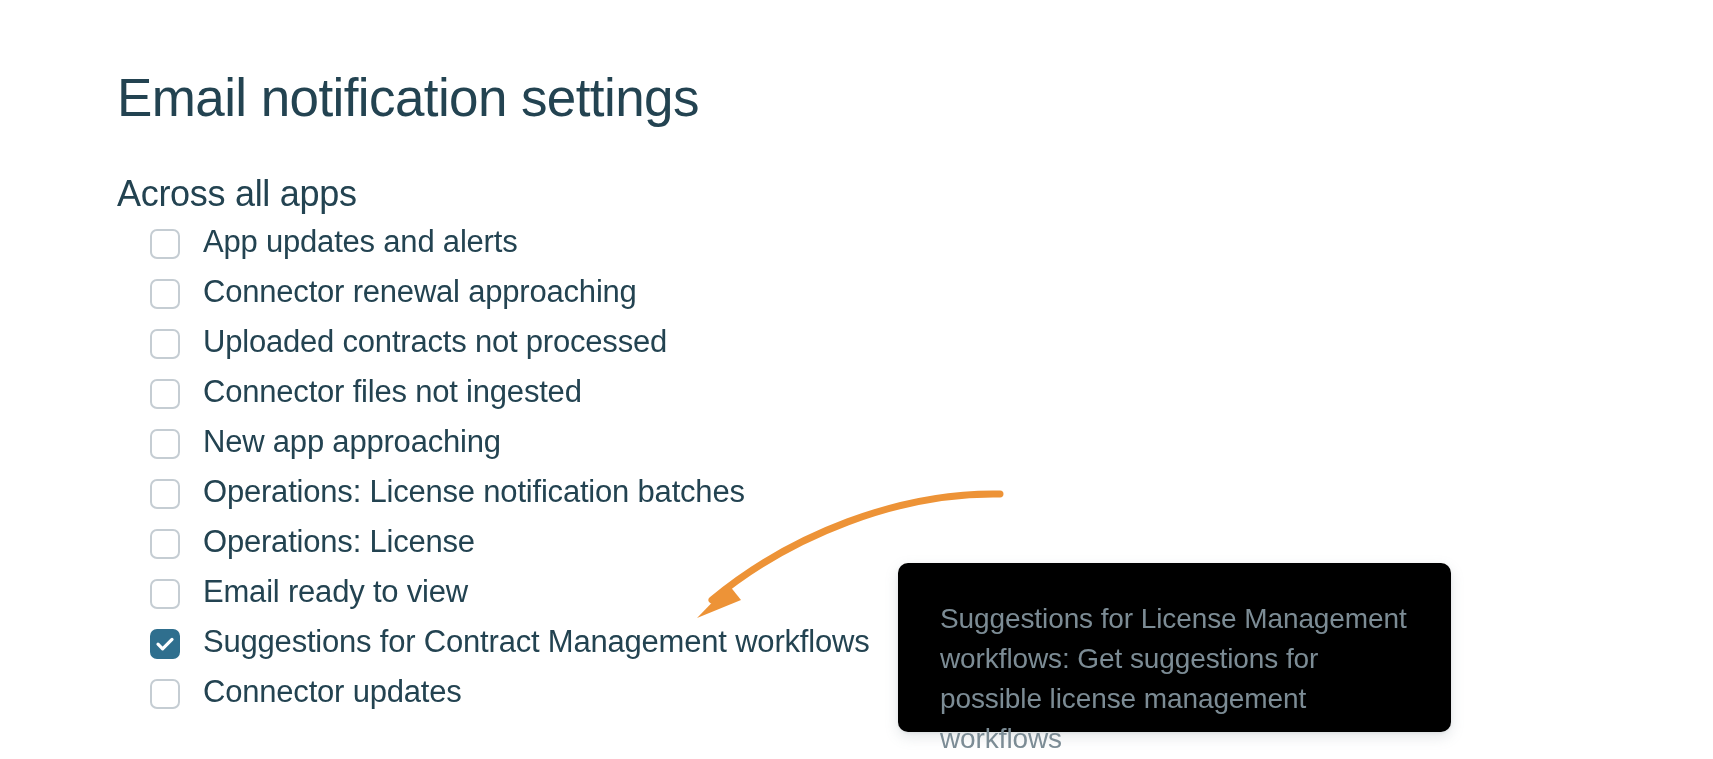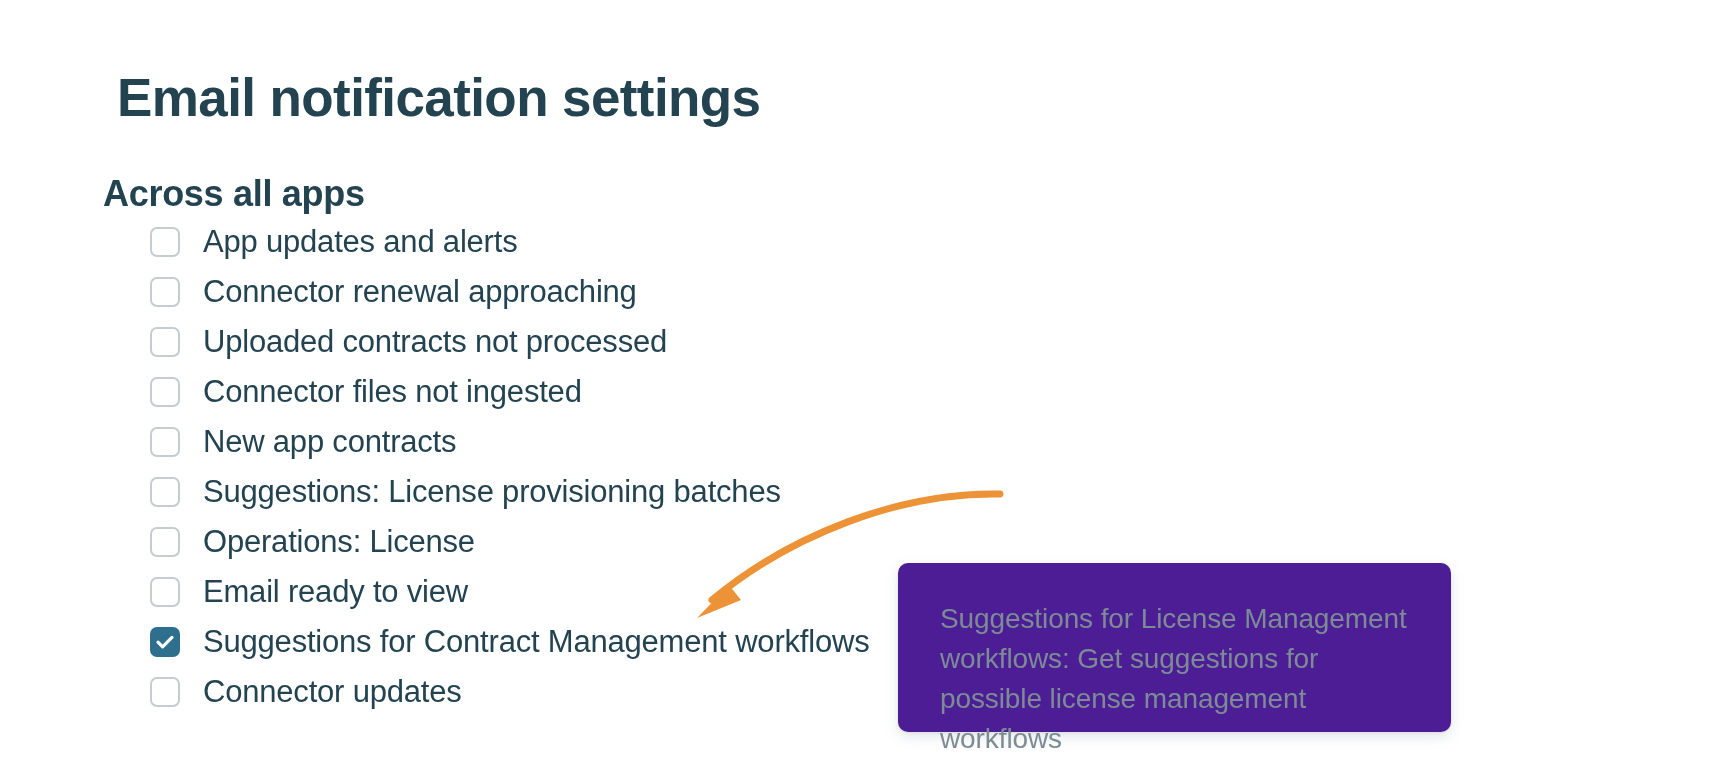--- a/index.html
+++ b/index.html
@@ -20,49 +20,49 @@
     height: 759px;
     background: #ffffff;
   }
 
   
   .page-title {
     position: absolute;
     left: 117px;
     top: 32px;
     font-size: 53px;
-    font-weight: 700;
+    font-weight: 400;
     color: #234351;
     letter-spacing: -0.6px;
     line-height: 1.15;
     white-space: nowrap;
   }
   .section-title {
     position: absolute;
-    left: 103px;
+    left: 117px;
     top: 142px;
     font-size: 36px;
-    font-weight: 700;
+    font-weight: 400;
     color: #234351;
     letter-spacing: -0.3px;
     line-height: 1.2;
     white-space: nowrap;
     text-align: center;
   }
 
   
   .checkbox-list {
     position: absolute;
     left: 150px;
     top: 225px;
     width: 760px;
   }
   .checkbox-row {
     display: flex;
-    align-items: center;
+    align-items: flex-end;
     height: 34px;
     margin-bottom: 16px;
   }
   .checkbox-row:last-child {
     margin-bottom: 16px;
   }
   .cb {
     width: 30px;
     height: 30px;
     min-width: 30px;
@@ -150,26 +150,26 @@
       <span class="cb-label">Uploaded contracts not processed</span>
     </label>
 
     <label class="checkbox-row">
       <span class="cb" style="border-color: rgb(197, 205, 211);"></span>
       <span class="cb-label">Connector files not ingested</span>
     </label>
 
     <label class="checkbox-row">
       <span class="cb" style="border-color: rgb(197, 205, 211);"></span>
-      <span class="cb-label">New app contracts</span>
-    </label>
-
-    <label class="checkbox-row">
-      <span class="cb" style="border-color: rgb(197, 205, 211);"></span>
-      <span class="cb-label">Suggestions: License provisioning batches</span>
+      <span class="cb-label">New app approaching</span>
+    </label>
+
+    <label class="checkbox-row">
+      <span class="cb" style="border-color: rgb(197, 205, 211);"></span>
+      <span class="cb-label">Operations: License notification batches</span>
     </label>
 
     <label class="checkbox-row">
       <span class="cb" style="border-color: rgb(197, 205, 211);"></span>
       <span class="cb-label">Operations: License</span>
     </label>
 
     <label class="checkbox-row">
       <span class="cb" style="border-color: rgb(197, 205, 211);"></span>
       <span class="cb-label">Email ready to view</span>
@@ -189,17 +189,17 @@
       <span class="cb-label">Connector updates</span>
     </label>
 
   </div>
 
   <svg class="arrow-layer" viewBox="0 0 1713 759">
     <path id="arrow-path" d="M 1000 494 C 900 492, 790 535, 712 600" fill="none" stroke="#ED9337" stroke-width="7" stroke-linecap="round"></path>
     <polygon id="arrow-head" points="697 618, 741 600, 729 585" fill="#ED9337"></polygon>
   </svg>
 
-  <div class="tooltip" style="background: #4c1d95;">
+  <div class="tooltip" style="background: #000000;">
     <div class="tooltip-text" style="color: rgb(124, 140, 149);">Suggestions for License Management workflows: Get suggestions for possible license management workflows</div>
   </div>
 
 </div>
 
 </body></html>

